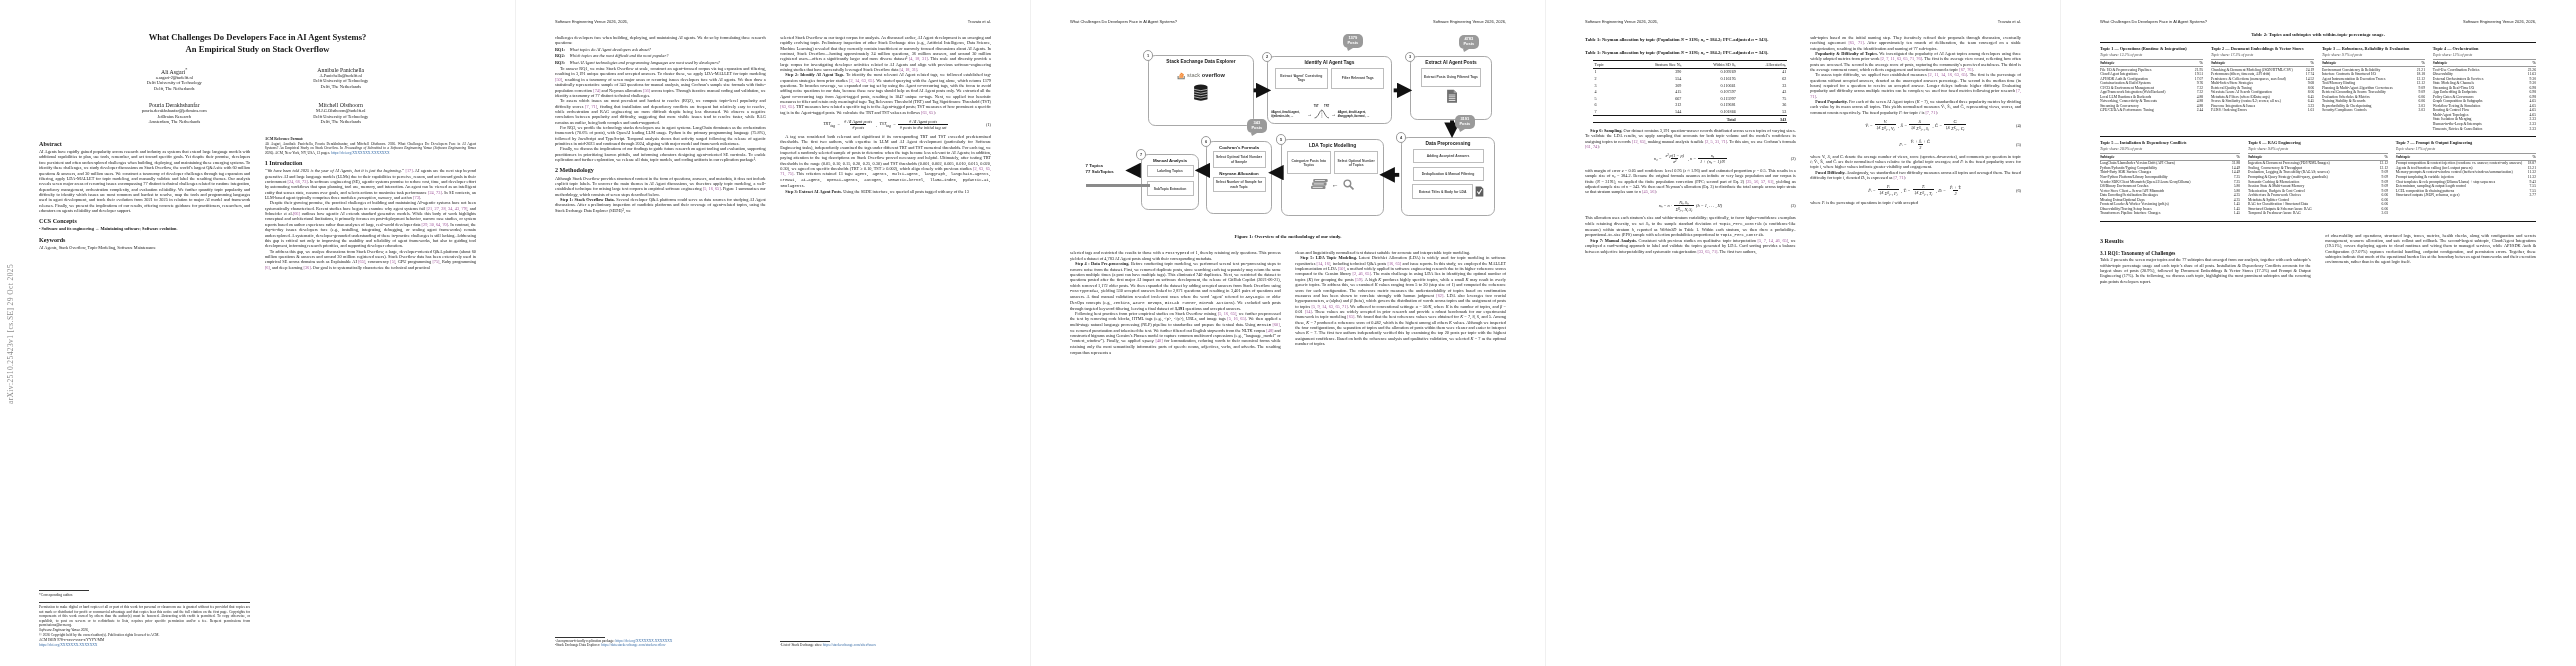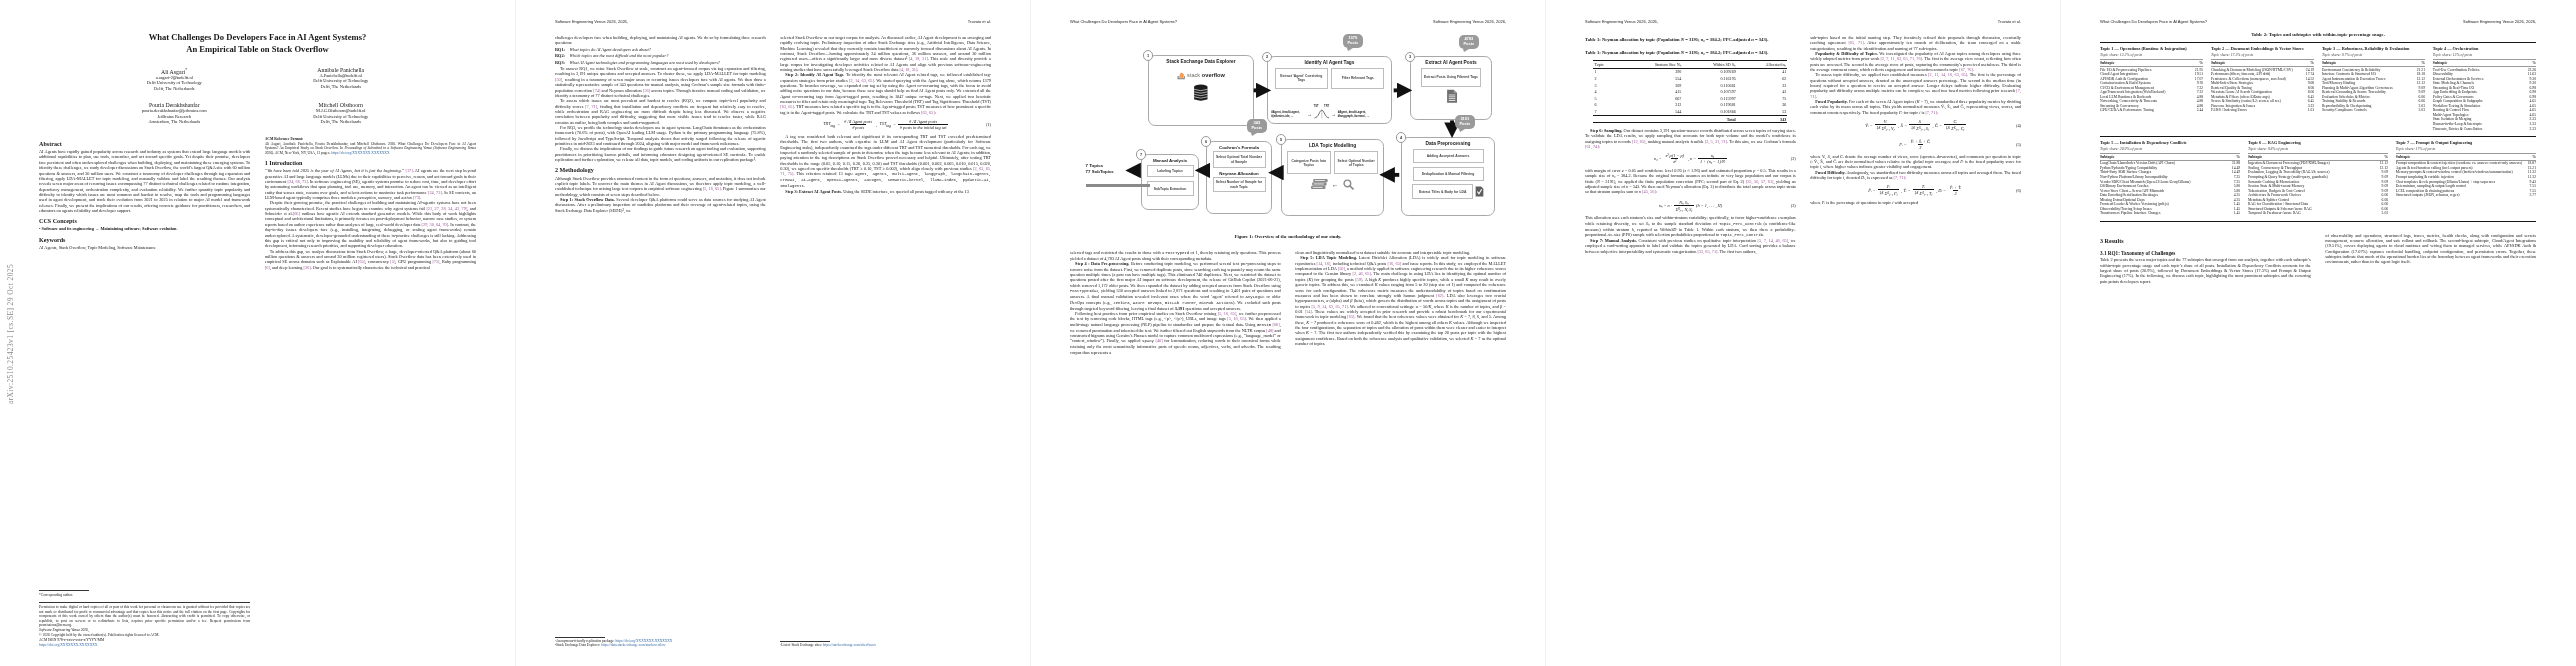--- a/index.html
+++ b/index.html
@@ -105,21 +105,21 @@
              font-family:"Liberation Serif",serif;z-index:5;}
 </style>
 </head>
 <body>
 
 <div id="paper">
     <div class="page">
       <div class="watermark">arXiv:2510.25423v1  [cs.SE]  29 Oct 2025</div>
       <div class="ptitle">
         <div>What Challenges Do Developers Face in AI Agent Systems?</div>
-        <div>An Empirical Table on Stack Overflow</div>
+        <div>An Empirical Study on Stack Overflow</div>
       </div>
       <div class="authors">
         <div class="auth">
           <div class="an"><span>Ali Asgari</span><sup>*</sup></div>
           <div class="ad">a.asgari-2@tudelft.nl</div>
           <div class="ad">Delft University of Technology</div>
           <div class="ad">Delft, The Netherlands</div>
         </div>
         <div class="auth">
           <div class="an"><span>Annibale Panichella</span></div>

